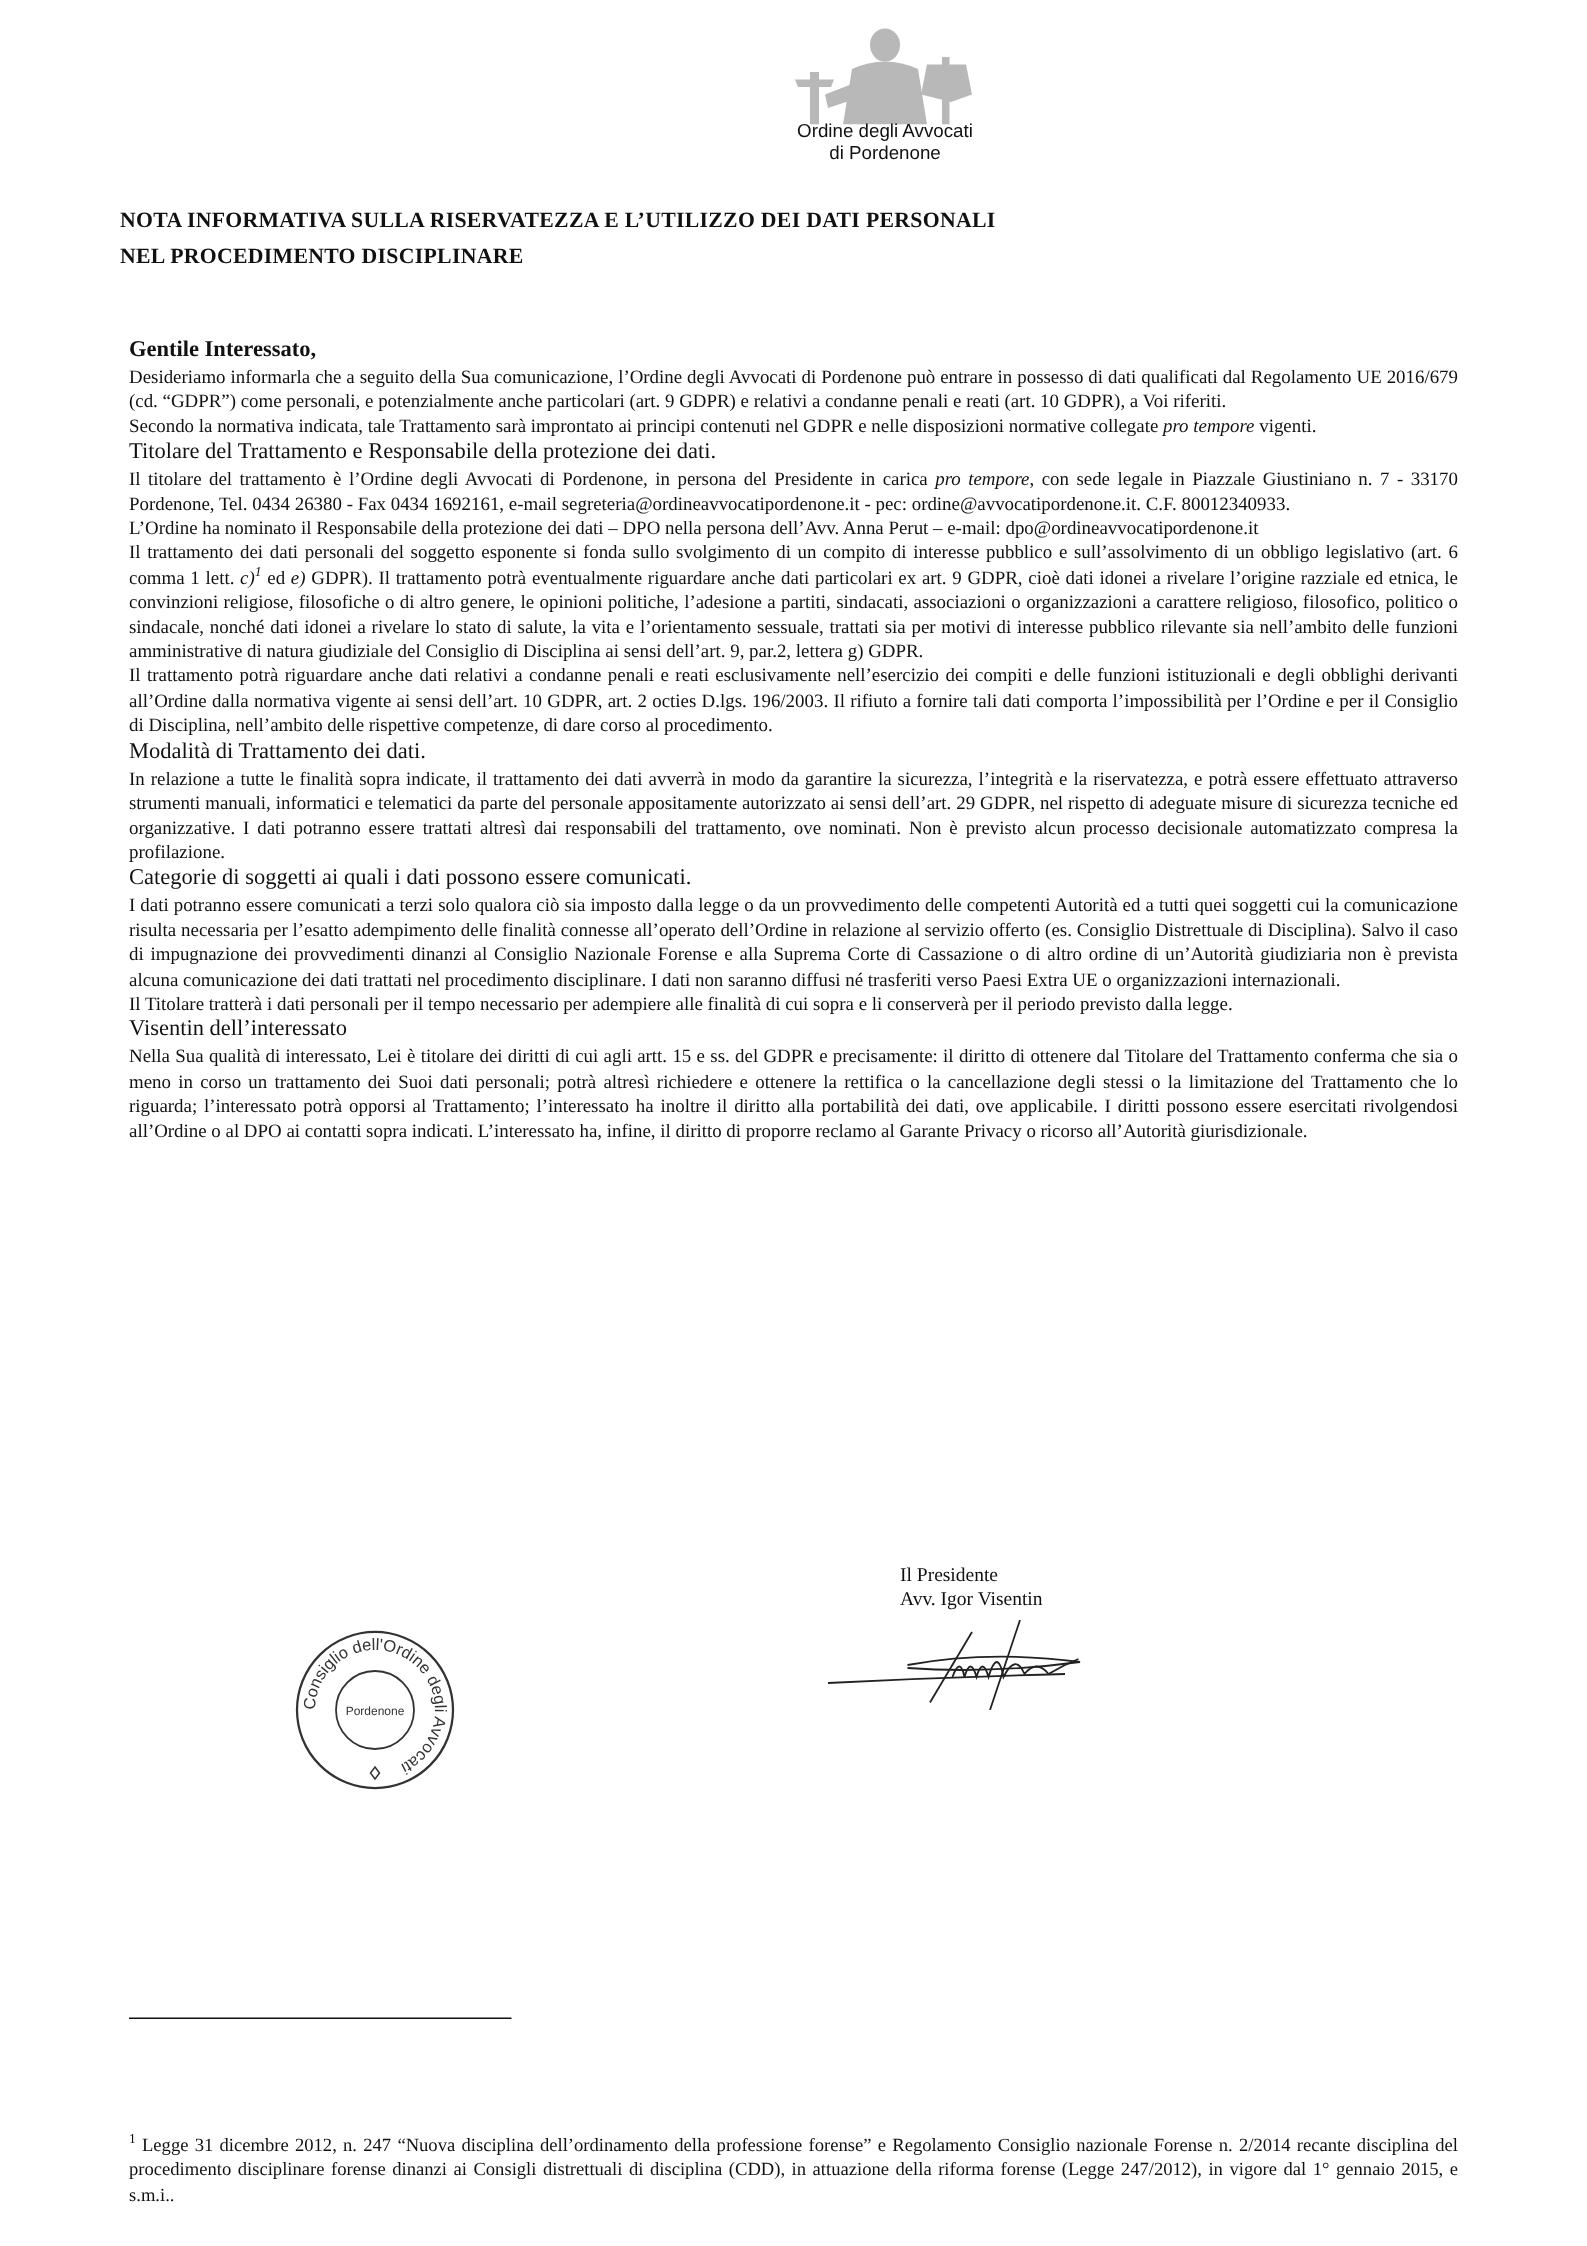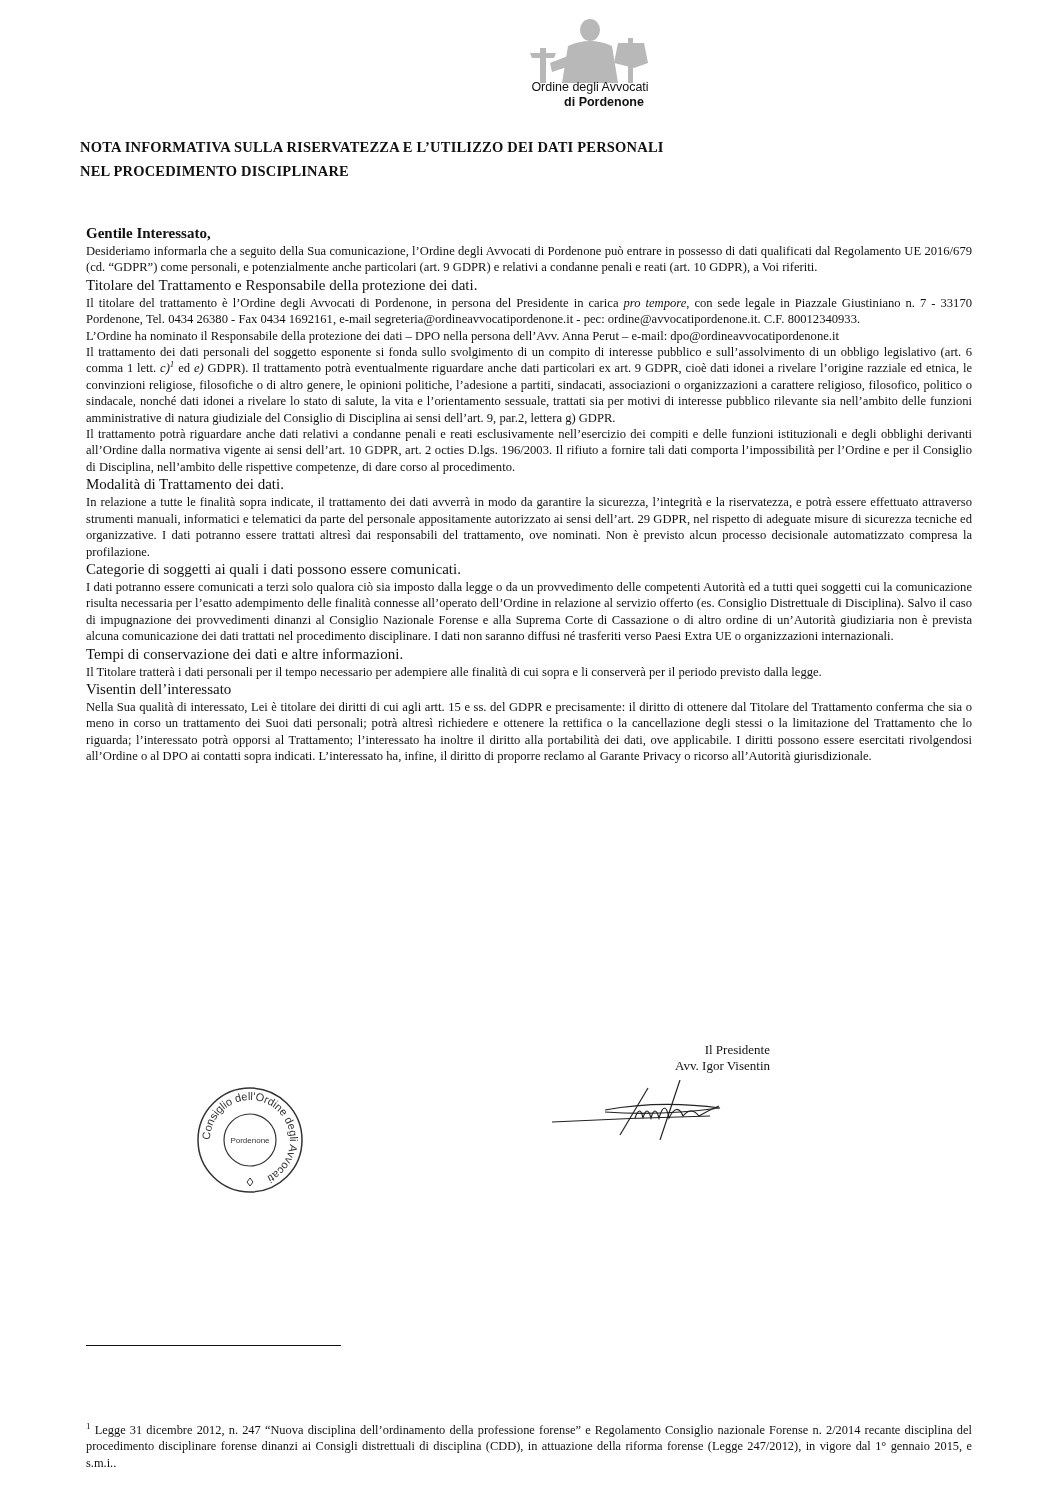--- a/index.html
+++ b/index.html
@@ -3,30 +3,30 @@
 <meta charset="utf-8">
 <style>
   html, body { margin:0; padding:0; background:#ffffff; }
   body { width:1058px; height:1497px; position:relative; overflow:hidden;
          font-family:"Liberation Serif", "DejaVu Serif", serif; color:#111; }
   .logo { position:absolute; left:480px; top:8px; width:220px; height:105px; }
   .logo svg { position:absolute; left:30px; top:0; }
   .logo-line { position:absolute; left:0; width:220px; text-align:center;
                font-family:"Liberation Sans","DejaVu Sans",sans-serif; font-size:12.5px; color:#111; }
   .logo-line.l1 { top:72px; left:30px; width:160px; }
-  .logo-line.l2 { top:87px; left:44px; width:160px;font-weight:bold; }
+  .logo-line.l2 { top:87px; left:30px; width:160px; }
   .title { position:absolute; left:80px; width:900px; font-weight:bold;
            font-size:14.5px; letter-spacing:0.2px; }
   .title.t1 { top:139px; }
   .title.t2 { top:163px; }
   .content { position:absolute; left:86px; top:224px; width:886px; font-size:12.6px; line-height:16.4px; }
   .content p { margin:0; text-align:justify; }
   .content h2 { margin:0; font-size:15px; line-height:19px; font-weight:normal; }
   .greeting { font-size:15px !important; line-height:19px; font-weight:bold; margin:0;font-family:Liberation Serif, serif; }
-  .sig { position:absolute; left:600px; top:1042px; width:170px; text-align:right; font-size:13px; line-height:16px; }
+  .sig { position:absolute; left:600px; top:1042px; width:170px; text-align:left; font-size:13px; line-height:16px; }
   .stamp { position:absolute; left:190px; top:1080px; }
   .signature { position:absolute; left:550px; top:1080px; }
   .fn-rule { position:absolute; left:86px; top:1345px; width:255px; height:0; border-top:1.3px solid #111; }
   .footnote { position:absolute; left:86px; top:1422px; width:886px; font-size:12.4px; line-height:16.4px; text-align:justify; }
   .footnote sup, .content sup { font-size:9px; line-height:0; }
   i { font-style:italic; }
 </style>
 </head>
 <body>
 
@@ -45,35 +45,35 @@
   <div class="logo-line l1">Ordine degli Avvocati</div>
   <div class="logo-line l2">di Pordenone</div>
 </div>
 
 <div class="title t1">NOTA INFORMATIVA SULLA RISERVATEZZA E L’UTILIZZO DEI DATI PERSONALI</div>
 <div class="title t2">NEL PROCEDIMENTO DISCIPLINARE</div>
 
 <div class="content">
   <p class="greeting">Gentile Interessato,</p>
   <p>Desideriamo informarla che a seguito della Sua comunicazione, l’Ordine degli Avvocati di Pordenone può entrare in possesso di dati qualificati dal Regolamento UE 2016/679 (cd. “GDPR”) come personali, e potenzialmente anche particolari (art. 9 GDPR) e relativi a condanne penali e reati (art. 10 GDPR), a Voi riferiti.</p>
+  <p><span>Secondo la normativa indicata, tale Trattamento sarà improntato ai principi contenuti nel GDPR e nelle disposizioni normative collegate </span><i>pro tempore</i><span> vigenti.</span></p>
 
   <h2>Titolare del Trattamento e Responsabile della protezione dei dati.</h2>
   <p><span>Il titolare del trattamento è l’Ordine degli Avvocati di Pordenone, in persona del Presidente in carica </span><i>pro tempore</i><span>, con sede legale in Piazzale Giustiniano n. 7 - 33170 Pordenone, Tel. 0434 26380 - Fax 0434 1692161, e-mail segreteria@ordineavvocatipordenone.it - pec: ordine@avvocatipordenone.it. C.F. 80012340933.</span></p>
   <p>L’Ordine ha nominato il Responsabile della protezione dei dati – DPO nella persona dell’Avv. Anna Perut – e-mail: dpo@ordineavvocatipordenone.it</p>
 
   <p><span>Il trattamento dei dati personali del soggetto esponente si fonda sullo svolgimento di un compito di interesse pubblico e sull’assolvimento di un obbligo legislativo (art. 6 comma 1 lett. </span><i>c)</i><sup><i>1</i></sup><span> ed </span><i>e)</i><span> GDPR). Il trattamento potrà eventualmente riguardare anche dati particolari ex art. 9 GDPR, cioè dati idonei a rivelare l’origine razziale ed etnica, le convinzioni religiose, filosofiche o di altro genere, le opinioni politiche, l’adesione a partiti, sindacati, associazioni o organizzazioni a carattere religioso, filosofico, politico o sindacale, nonché dati idonei a rivelare lo stato di salute, la vita e l’orientamento sessuale, trattati sia per motivi di interesse pubblico rilevante sia nell’ambito delle funzioni amministrative di natura giudiziale del Consiglio di Disciplina ai sensi dell’art. 9, par.2, lettera g) GDPR.</span></p>
   <p>Il trattamento potrà riguardare anche dati relativi a condanne penali e reati esclusivamente nell’esercizio dei compiti e delle funzioni istituzionali e degli obblighi derivanti all’Ordine dalla normativa vigente ai sensi dell’art. 10 GDPR, art. 2 octies D.lgs. 196/2003. Il rifiuto a fornire tali dati comporta l’impossibilità per l’Ordine e per il Consiglio di Disciplina, nell’ambito delle rispettive competenze, di dare corso al procedimento.</p>
 
   <h2>Modalità di Trattamento dei dati.</h2>
   <p>In relazione a tutte le finalità sopra indicate, il trattamento dei dati avverrà in modo da garantire la sicurezza, l’integrità e la riservatezza, e potrà essere effettuato attraverso strumenti manuali, informatici e telematici da parte del personale appositamente autorizzato ai sensi dell’art. 29 GDPR, nel rispetto di adeguate misure di sicurezza tecniche ed organizzative. I dati potranno essere trattati altresì dai responsabili del trattamento, ove nominati. Non è previsto alcun processo decisionale automatizzato compresa la profilazione.</p>
 
   <h2>Categorie di soggetti ai quali i dati possono essere comunicati.</h2>
   <p>I dati potranno essere comunicati a terzi solo qualora ciò sia imposto dalla legge o da un provvedimento delle competenti Autorità ed a tutti quei soggetti cui la comunicazione risulta necessaria per l’esatto adempimento delle finalità connesse all’operato dell’Ordine in relazione al servizio offerto (es. Consiglio Distrettuale di Disciplina). Salvo il caso di impugnazione dei provvedimenti dinanzi al Consiglio Nazionale Forense e alla Suprema Corte di Cassazione o di altro ordine di un’Autorità giudiziaria non è prevista alcuna comunicazione dei dati trattati nel procedimento disciplinare. I dati non saranno diffusi né trasferiti verso Paesi Extra UE o organizzazioni internazionali.</p>
 
-  <h2>Tempi di conservazione dei dati e altre informazioni.</h2>
   <p>Il Titolare tratterà i dati personali per il tempo necessario per adempiere alle finalità di cui sopra e li conserverà per il periodo previsto dalla legge.</p>
 
   <h2>Visentin dell’interessato</h2>
   <p>Nella Sua qualità di interessato, Lei è titolare dei diritti di cui agli artt. 15 e ss. del GDPR e precisamente: il diritto di ottenere dal Titolare del Trattamento conferma che sia o meno in corso un trattamento dei Suoi dati personali; potrà altresì richiedere e ottenere la rettifica o la cancellazione degli stessi o la limitazione del Trattamento che lo riguarda; l’interessato potrà opporsi al Trattamento; l’interessato ha inoltre il diritto alla portabilità dei dati, ove applicabile. I diritti possono essere esercitati rivolgendosi all’Ordine o al DPO ai contatti sopra indicati. L’interessato ha, infine, il diritto di proporre reclamo al Garante Privacy o ricorso all’Autorità giurisdizionale.</p>
 </div>
 
 <div class="sig">
   <div>Il Presidente</div>
   <div>Avv. Igor Visentin</div>
 </div>

